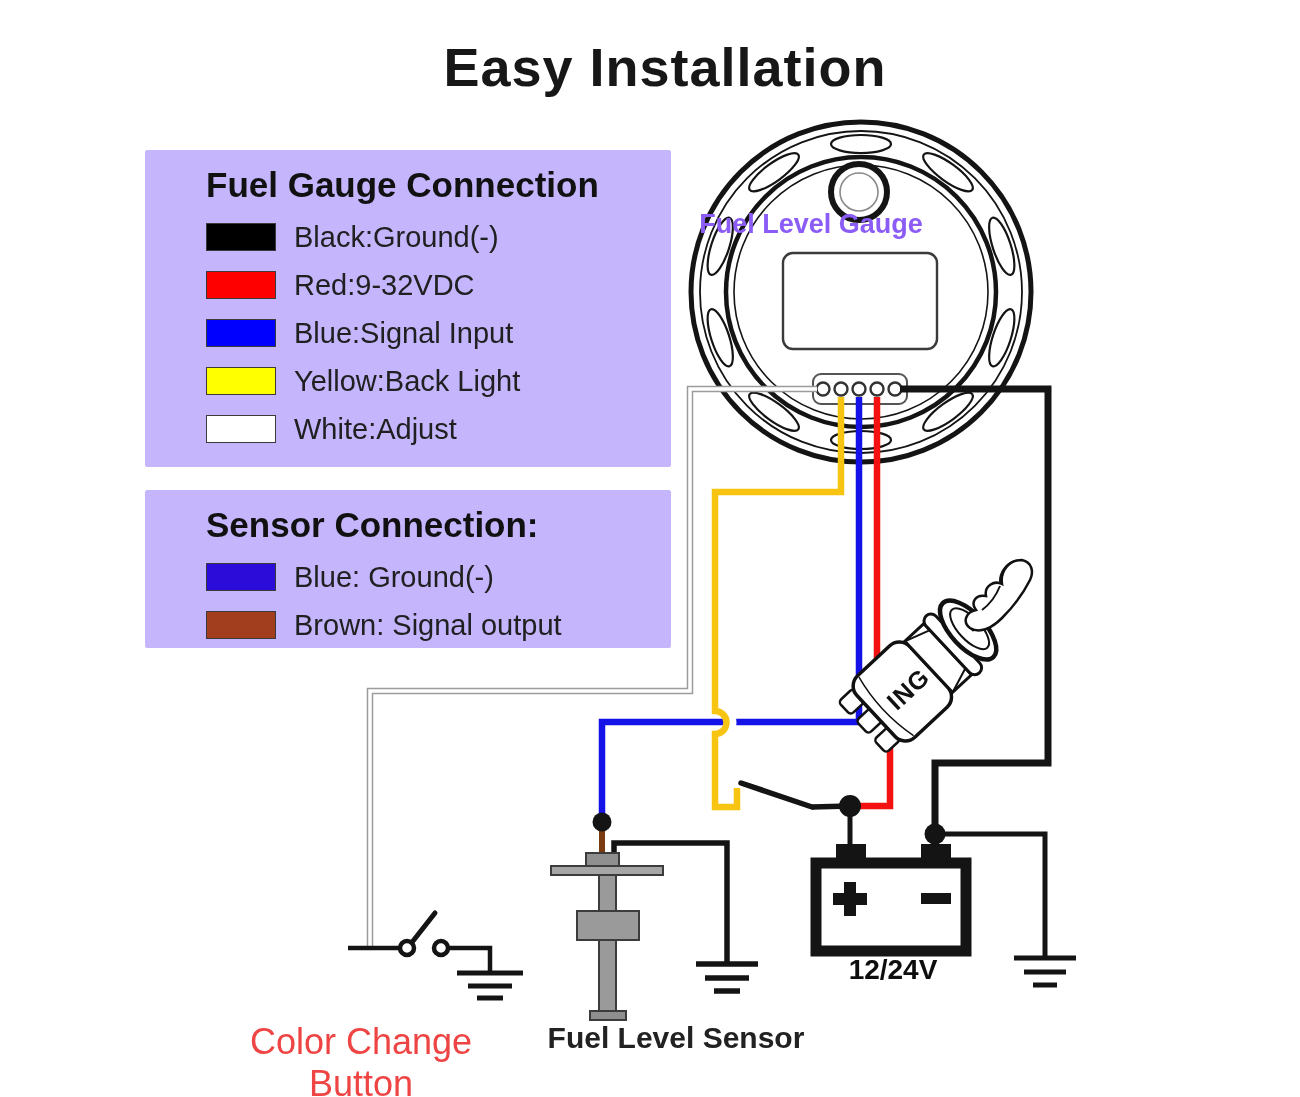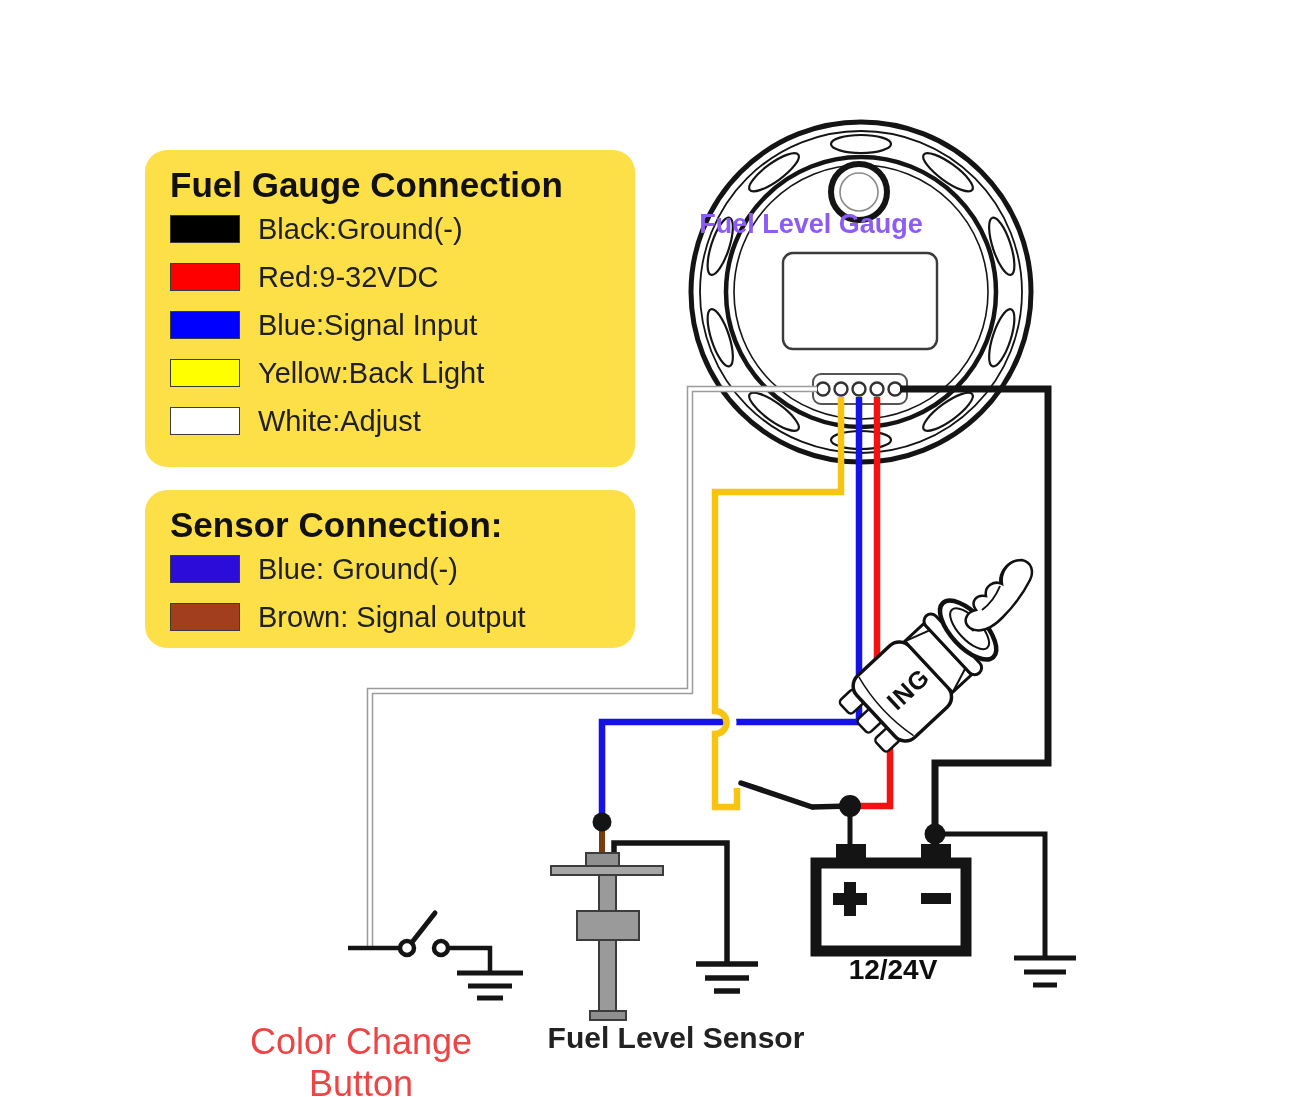--- a/index.html
+++ b/index.html
@@ -5,25 +5,25 @@
   html,body{margin:0;padding:0;background:#ffffff;}
   #stage{position:relative;width:1300px;height:1097px;background:#fff;overflow:hidden;
          font-family:"Liberation Sans", sans-serif;}
   #wiresvg{position:absolute;left:0;top:0;}
   .abslabel{position:absolute;color:#1f1f1f;text-align:center;}
   #title{left:30px;top:36px;width:1270px;font-size:54px;font-weight:700;color:#171717;letter-spacing:1px;}
   #gauge-label{left:691px;top:209px;width:240px;font-size:27px;font-weight:600;color:#8b5cf6;}
   #battery-label{left:809px;top:954px;width:168px;font-size:28px;font-weight:800;color:#0d0d0d;}
   #button-label{left:211px;top:1021px;width:300px;font-size:36px;font-weight:400;color:#ef4444;}
   #sensor-label{left:526px;top:1021px;width:300px;font-size:30px;font-weight:600;color:#222;}
-  .legend{position:absolute;background:#fde047;border-radius:22px;}
+  .legend{position:absolute;background:#c4b5fd;border-radius:2px;padding-left:36px;}
   #legend-fuel{left:145px;top:150px;width:490px;height:317px;}
   #legend-sensor{left:145px;top:490px;width:490px;height:158px;}
   .legend-title{font-size:35px;font-weight:700;color:#111;padding:15px 0 0 25px;}
-  .legend-rows{}
+  .legend-rows{margin-top:8px;}
   .legend-row{display:flex;align-items:center;height:48px;padding-left:25px;}
   .sw{width:70px;height:28px;border:1.6px solid #3a3a3a;box-sizing:border-box;flex:0 0 auto;}
   .sw-black{background:var(--sw-black);}
   .sw-red{background:var(--sw-red);}
   .sw-blue{background:var(--sw-blue);}
   .sw-yellow{background:var(--sw-yellow);}
   .sw-white{background:var(--sw-white);}
   .sw-brown{background:var(--sw-brown);}
   .sw-blue2{background:var(--sw-blue2);}
   .legend-item-label{margin-left:18px;font-size:29px;font-weight:500;color:#202020;white-space:nowrap;}
@@ -160,20 +160,21 @@
       <circle cx="441" cy="948" r="7" fill="#ffffff" stroke="#141414" stroke-width="4.5"></circle>
       <path d="M449,948 L490,948 L490,971" fill="none" stroke="#141414" stroke-width="4.5"></path>
       <g stroke="#141414" stroke-width="5">
         <line x1="457" y1="973" x2="523" y2="973"></line>
         <line x1="468" y1="986" x2="512" y2="986"></line>
         <line x1="477" y1="998" x2="503" y2="998"></line>
       </g>
     </g>
   </svg>
 
+  <div id="title" class="abslabel">Easy Installation</div>
 
   <div id="legend-fuel" class="legend">
     <div class="legend-title">Fuel Gauge Connection</div>
     <div class="legend-rows">
       <div class="legend-row">
         <span class="sw sw-black"></span>
         <span class="legend-item-label">Black:Ground(-)</span>
       </div>
       <div class="legend-row">
         <span class="sw sw-red"></span>

